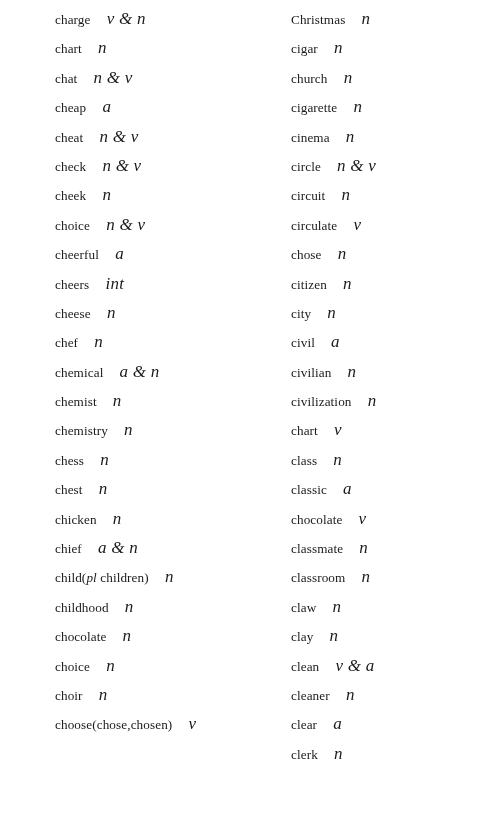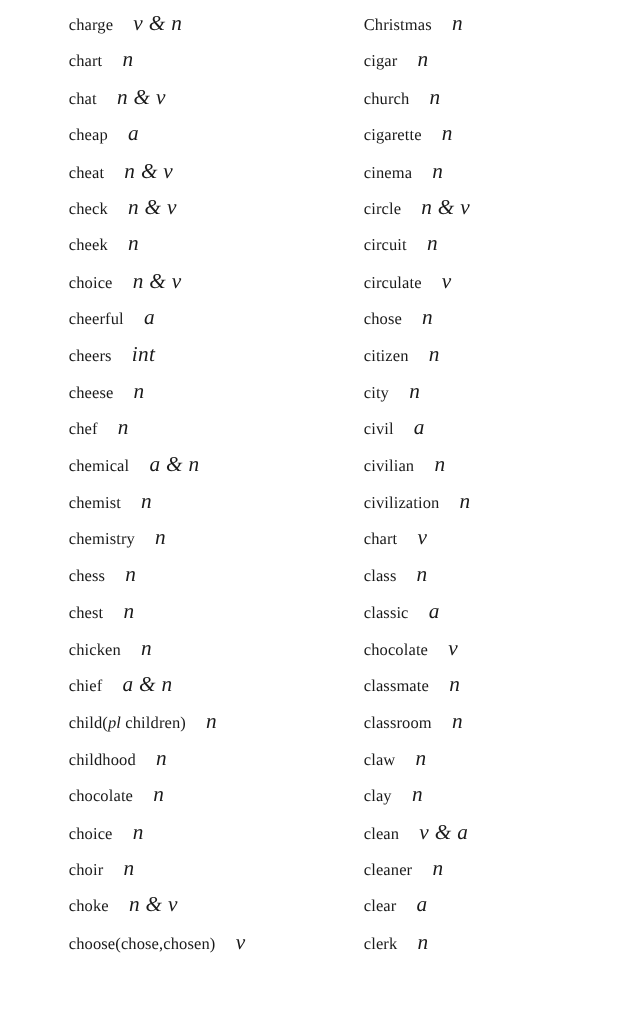--- a/index.html
+++ b/index.html
@@ -98,21 +98,20 @@
         <div class="entry"><span class="headword">chemistry</span><span class="pos">n</span></div>
         <div class="entry"><span class="headword">chess</span><span class="pos">n</span></div>
         <div class="entry"><span class="headword">chest</span><span class="pos">n</span></div>
         <div class="entry"><span class="headword">chicken</span><span class="pos">n</span></div>
         <div class="entry"><span class="headword">chief</span><span class="pos">a &amp; n</span></div>
         <div class="entry"><span class="headword">child(<span class="it">pl</span><span> children)</span></span><span class="pos">n</span></div>
         <div class="entry"><span class="headword">childhood</span><span class="pos">n</span></div>
         <div class="entry"><span class="headword">chocolate</span><span class="pos">n</span></div>
         <div class="entry"><span class="headword">choice</span><span class="pos">n</span></div>
         <div class="entry"><span class="headword">choir</span><span class="pos">n</span></div>
-        <div class="entry"><span class="headword">choke</span><span class="pos">n &amp; v</span></div>
         <div class="entry"><span class="headword">choose(chose,chosen)</span><span class="pos">v</span></div>
       </div>
 
     <div class="column column-right" id="col-right">
         <div class="entry"><span class="headword">Christmas</span><span class="pos">n</span></div>
         <div class="entry"><span class="headword">cigar</span><span class="pos">n</span></div>
         <div class="entry"><span class="headword">church</span><span class="pos">n</span></div>
         <div class="entry"><span class="headword">cigarette</span><span class="pos">n</span></div>
         <div class="entry"><span class="headword">cinema</span><span class="pos">n</span></div>
         <div class="entry"><span class="headword">circle</span><span class="pos">n &amp; v</span></div>

